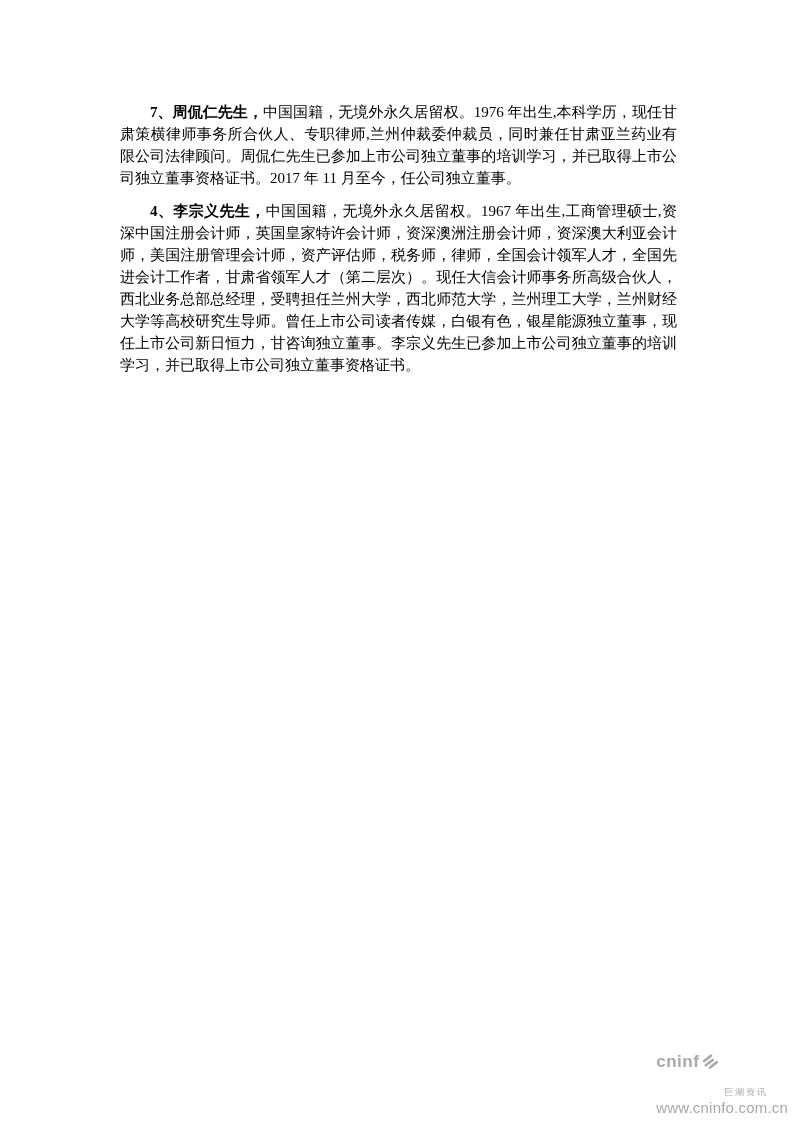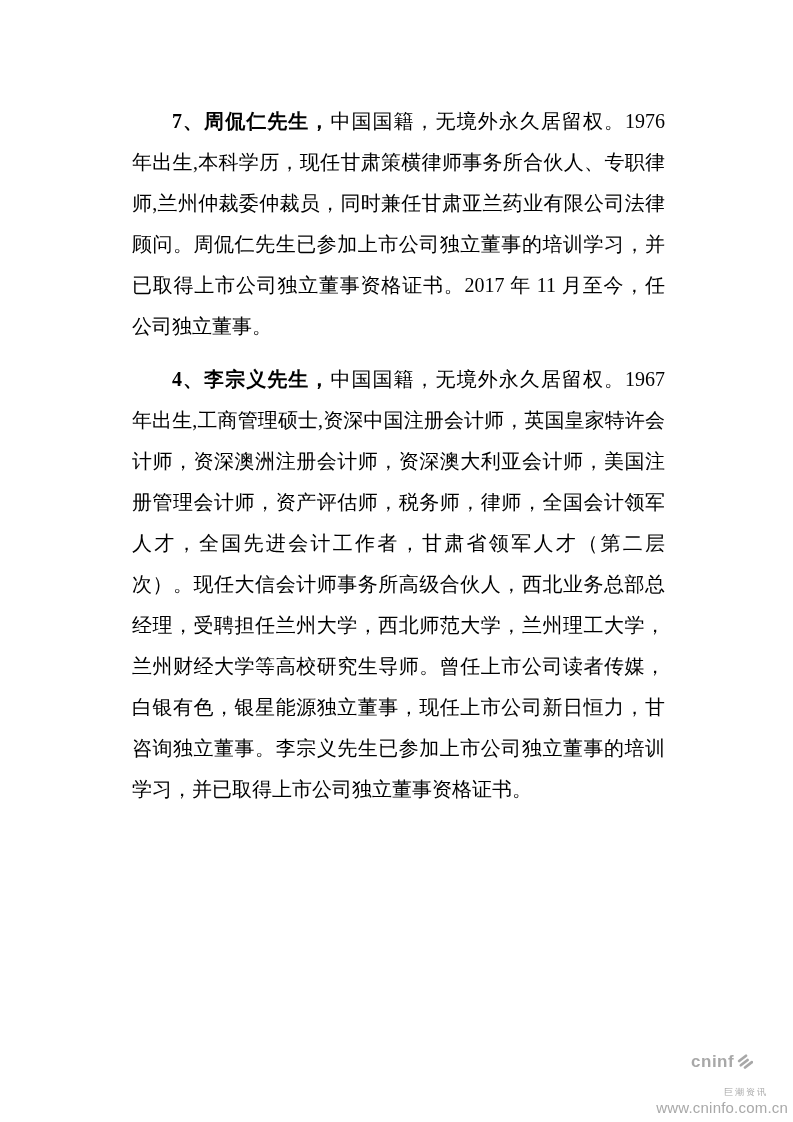--- a/index.html
+++ b/index.html
@@ -16,23 +16,23 @@
     font-family: "Liberation Serif", "DejaVu Serif", serif;
     color: #000000;
   }
   .content {
     position: absolute;
     left: 120px;
     top: 90px;
     width: 557px;
   }
   .para {
-    margin: 12px;
-    font-size: 20px;
-    line-height: 41px;
+    margin: 0;
+    font-size: 15px;
+    line-height: 22px;
     text-align: justify;
     text-align-last: left;
     text-indent: 2em;
     word-break: break-all;
   }
   .para.numbered {
     margin-top: 11px;
   }
   .para .person-heading {
     font-weight: bold;
@@ -42,21 +42,21 @@
     right: 5px;
     bottom: 7px;
     text-align: right;
     font-family: "Liberation Sans", "DejaVu Sans", sans-serif;
     color: #a8a8a8;
     line-height: 1;
   }
   .brand-row {
     display: flex;
     align-items: center;
-    justify-content: center;
+    justify-content: flex-start;
     gap: 3px;
   }
   .brand-text {
     font-size: 17px;
     font-weight: bold;
     letter-spacing: 0.5px;
   }
   .brand-swirl {
     width: 16px;
     height: 16px;

